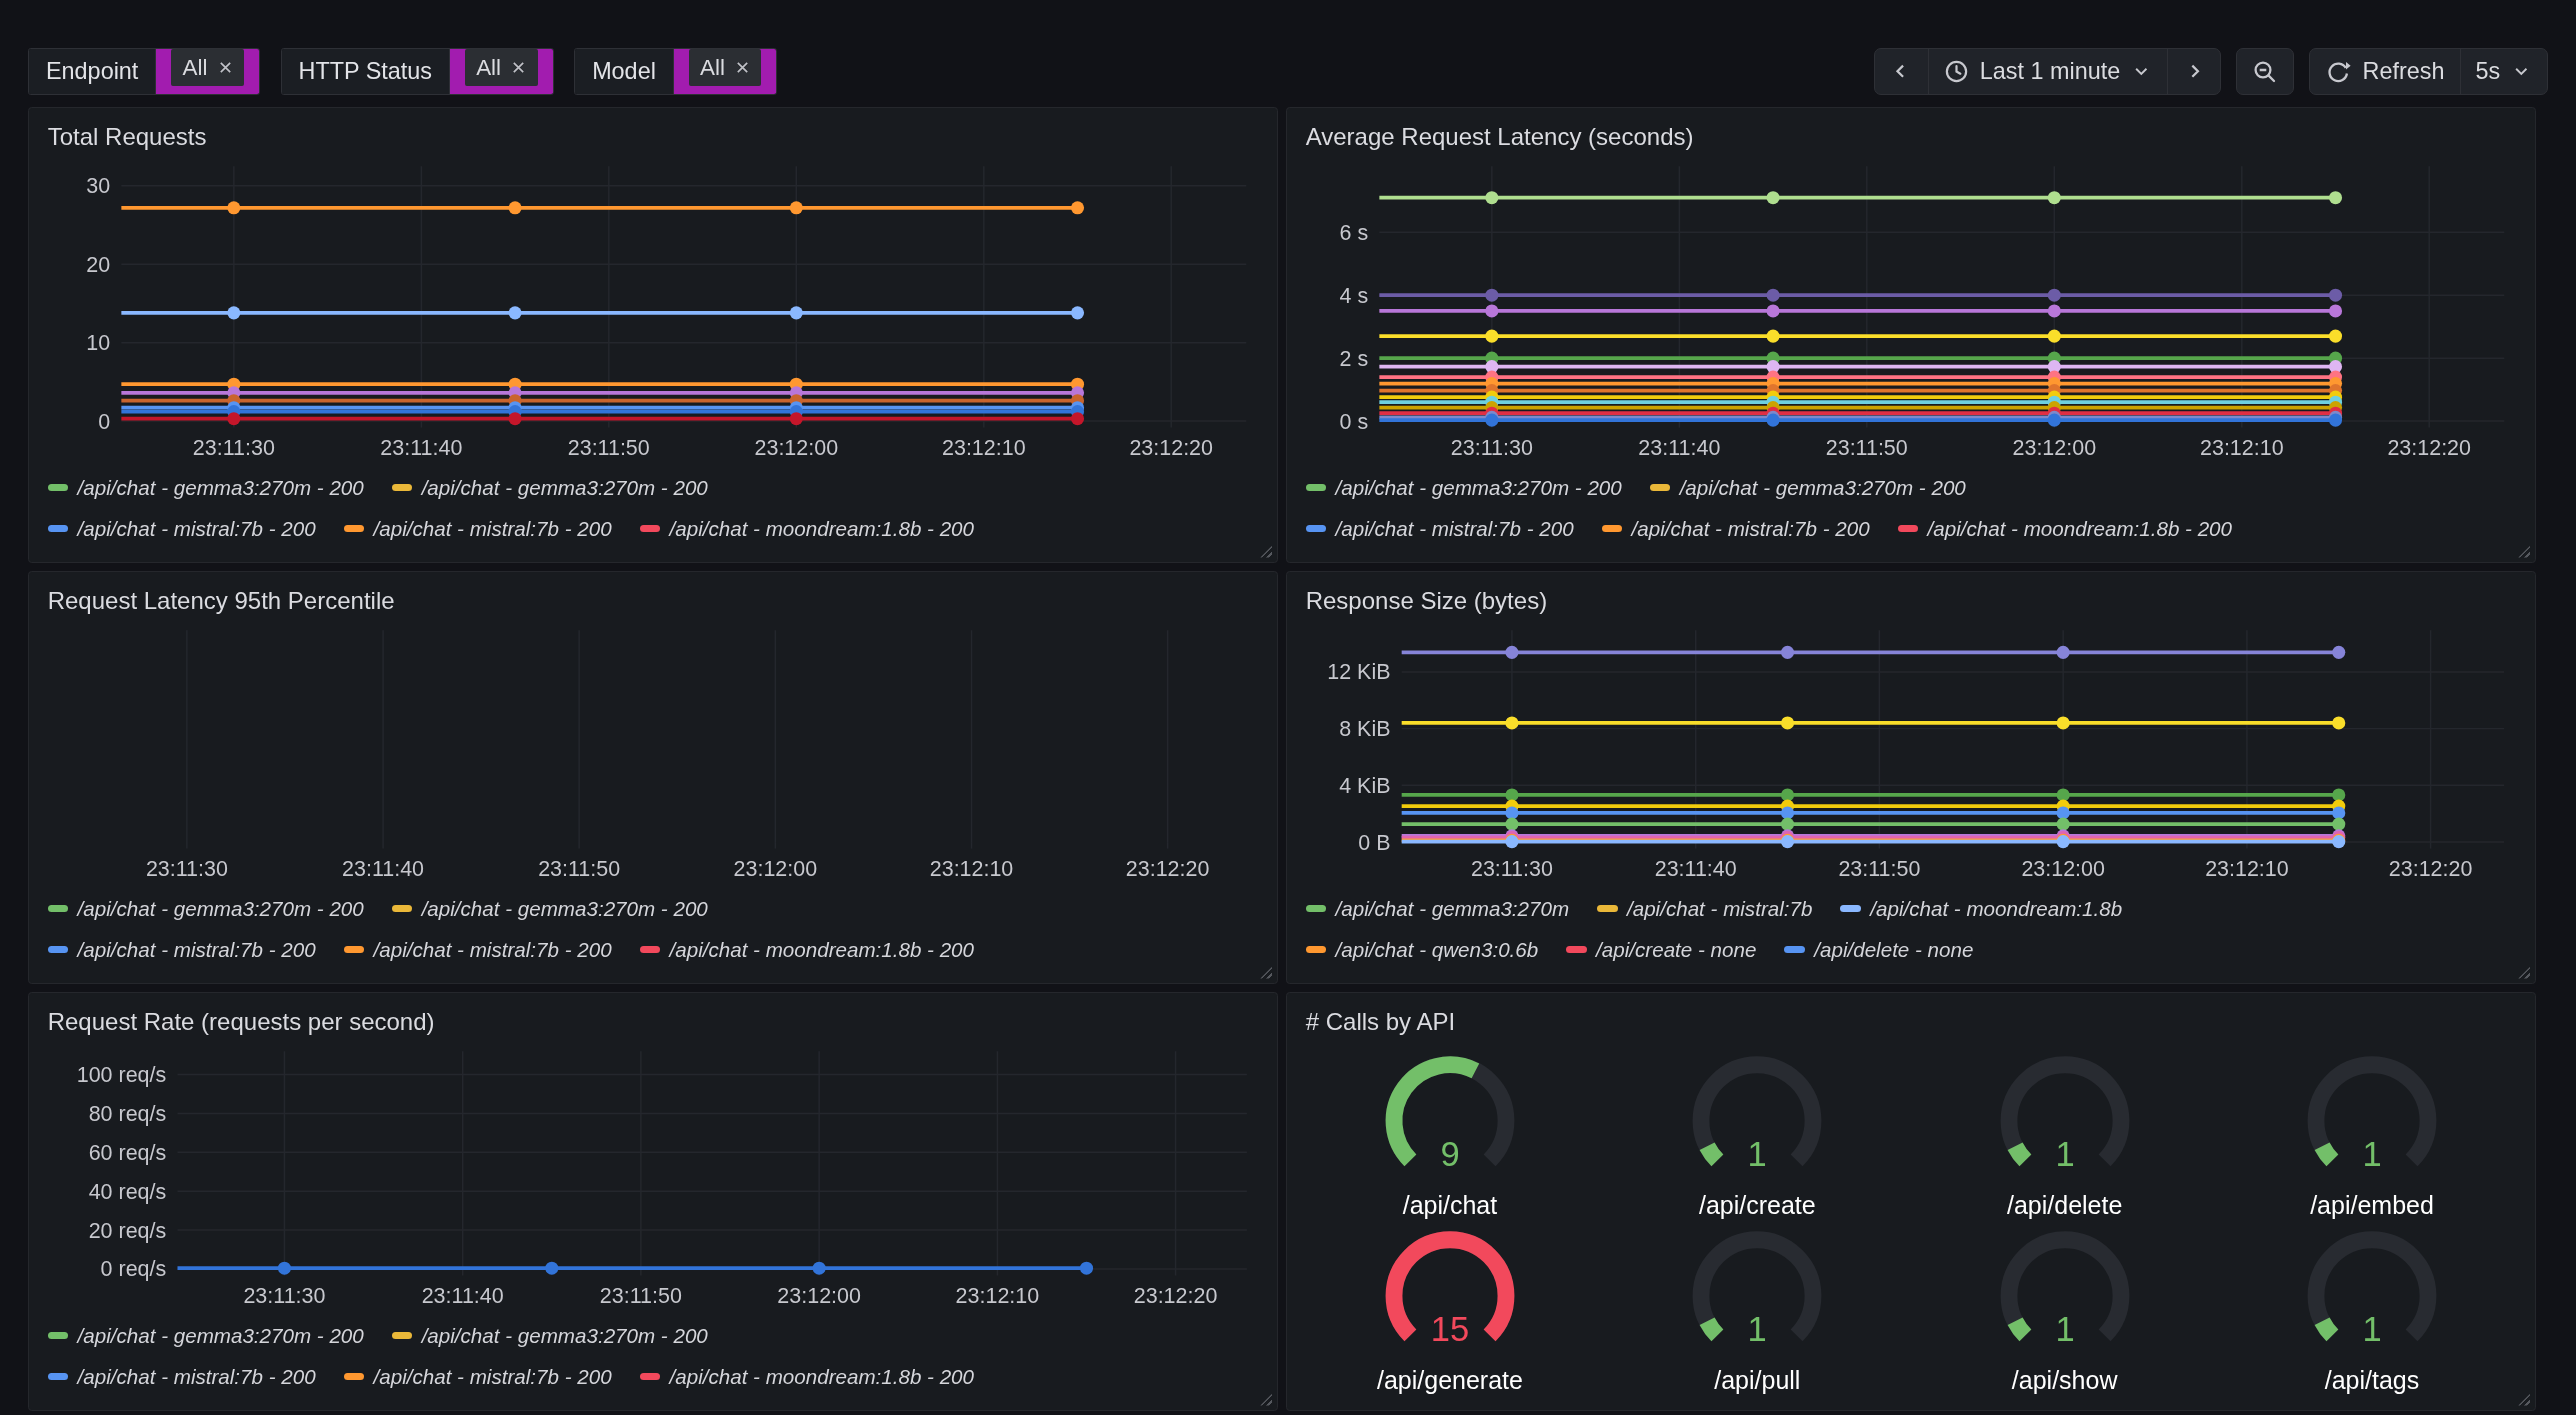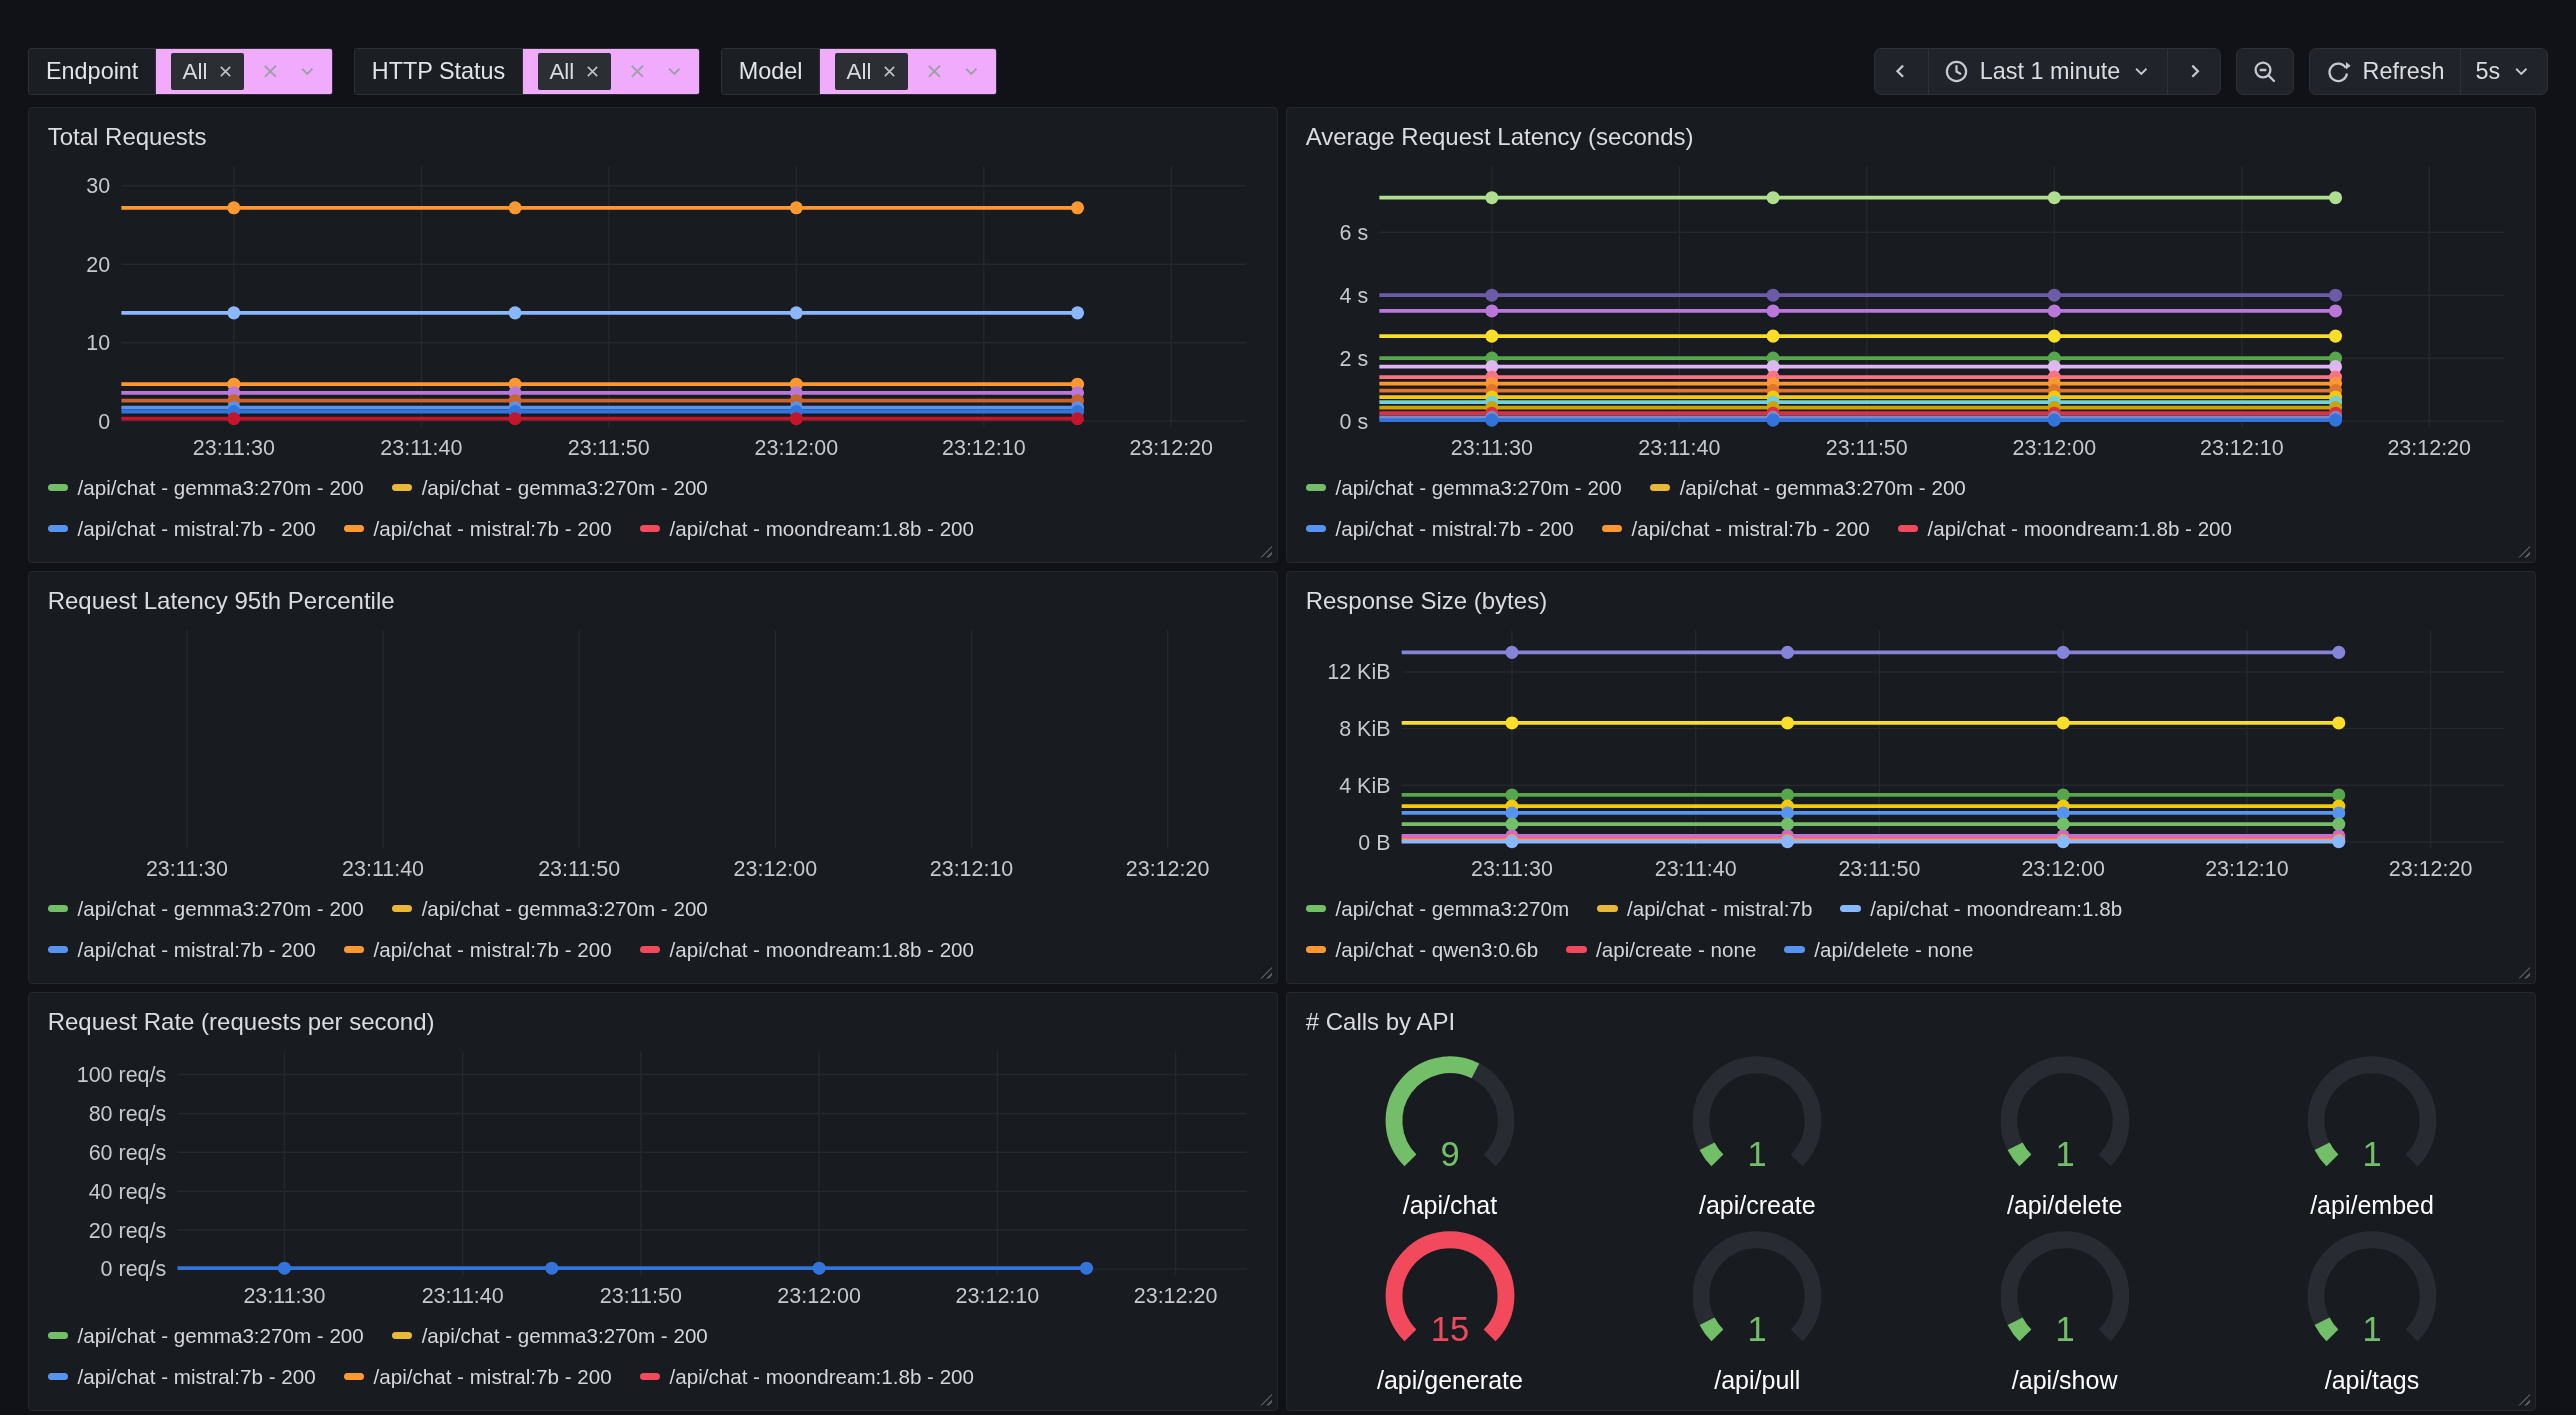--- a/index.html
+++ b/index.html
@@ -8,22 +8,22 @@
   .dash { width:2576px; height:1415px; position:relative; }
 
   
   .topbar { display:flex; justify-content:space-between; align-items:center;
     padding:13px 28px 0 28px; height:62px;margin-top:34px; }
   .filters { display:flex; gap:20.6px; }
   .fgroup { display:flex; align-items:stretch; height:47px; border:0.9px solid #2E3036;
     border-radius:2.8px; overflow:hidden; }
   .flabel { background:#1B1E23; color:#E3E4E8; font-size:23.4px; display:flex;
     align-items:center; padding:0 17px; }
-  .fvalue { background:#f0abfc; border-left:0.9px solid #2E3036; display:flex;
-    align-items:center; padding:0 15px; gap:17px; }
+  .fvalue { background:#a21caf; border-left:0.9px solid #2E3036; display:flex;
+    align-items:center; padding:0 15px; gap:17px;flex-direction:column; }
   .pill { background:#2B2E33; border-radius:1.9px; padding:5.6px 11.2px; display:flex;
     align-items:center; gap:10.3px; color:#DBDCE0; font-size:22.4px; cursor:pointer; }
   .icon { display:inline-flex; align-items:center; justify-content:center; }
   .icon svg { display:block; }
 
   .timebar { display:flex; gap:15px; align-items:center; }
   .tgroup { display:flex; background:#202329; border:0.9px solid #2E3036; border-radius:7px;
     overflow:hidden; height:47px; }
   .tbtn { display:flex; align-items:center; gap:11.2px; padding:0 15px; font-size:23.4px;
     color:#DBDCE0; cursor:pointer; }
@@ -31,21 +31,21 @@
 
   
   .grid { display:grid; grid-template-columns:1250px 1250px; column-gap:20.6px; row-gap:17px;
     padding:11.2px 28px 0 28px;gap:8px; }
   .panel { background:#181B1F; border:0.9px solid #25272C; border-radius:3.7px; position:relative;
     display:flex; flex-direction:column; overflow:hidden; }
   .row1 { height:456px; } .row2 { height:413px; } .row3 { height:419px; }
   .ptitle { font-size:24px; font-weight:500; color:#DBDCE1; padding:15px 18.7px 3.7px 18.7px; }
   .chart { flex:1; position:relative; margin:0 17px; }
   .chart svg { position:absolute; inset:0; }
-  .legend { padding:1.9px 18.7px 13px 18.7px; }
+  .legend { padding:1.9px 18.7px 13px 18.7px;font-style:italic; }
   .lrow { display:flex; gap:28px; height:41px; align-items:center; }
   .litem { display:flex; align-items:center; gap:9.3px; cursor:pointer; }
   .lmark { width:20.6px; height:7.5px; border-radius:3.7px; flex:none; }
   .ltext { font-size:20.6px; color:#D5D6DB; white-space:nowrap; }
   .rsz { position:absolute; right:4.7px; bottom:4.7px; width:12px; height:12px;
     background:repeating-linear-gradient(-45deg, transparent 0 2.8px, #55585E 2.8px 4.7px);
     clip-path:polygon(100% 0, 100% 100%, 0 100%); cursor:nwse-resize; }
 
   
   .gaugegrid { flex:1; display:grid; grid-template-columns:repeat(4,1fr);

